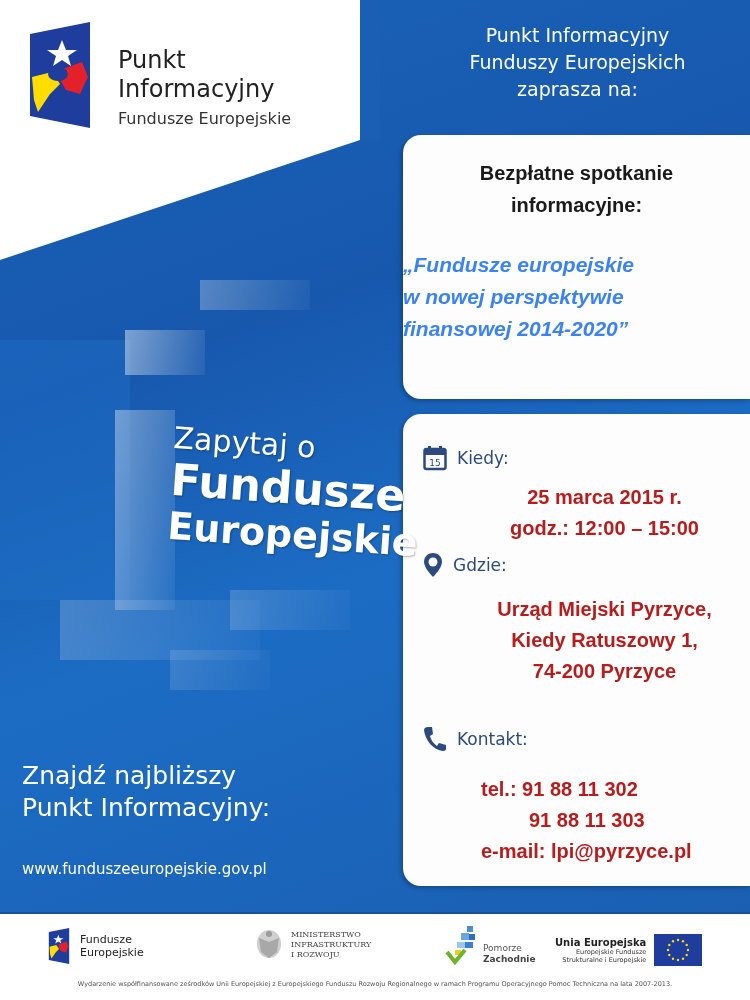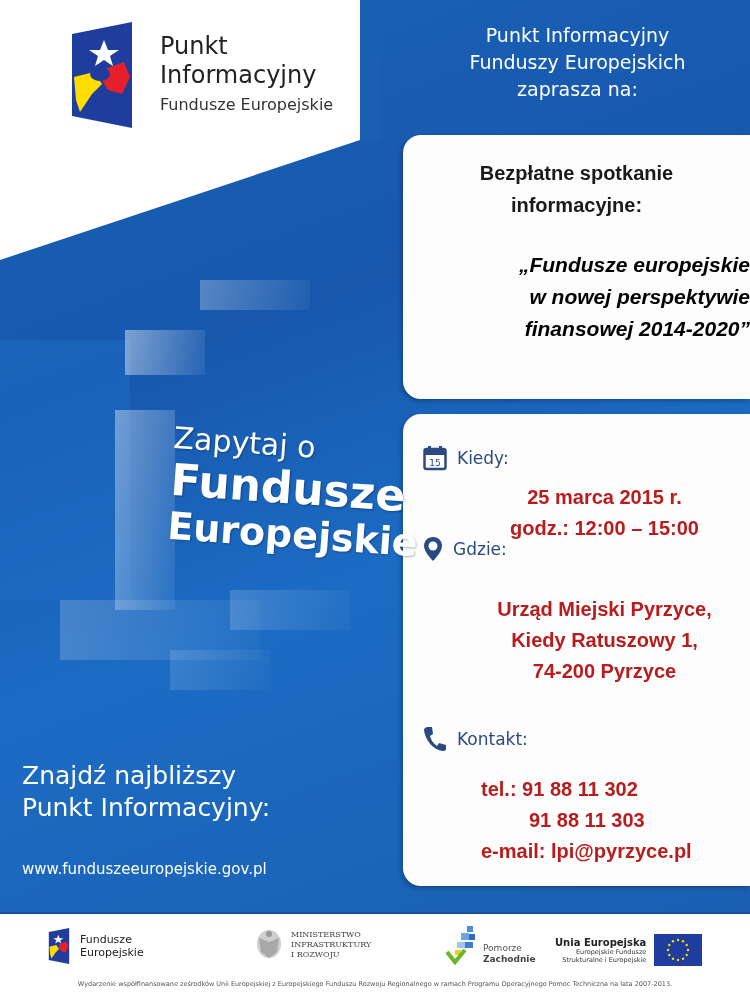--- a/index.html
+++ b/index.html
@@ -29,21 +29,21 @@
     }
     .g1 { left: 125px; top: 330px; width: 80px; height: 45px; opacity: .8; }
     .g2 { left: 200px; top: 280px; width: 110px; height: 30px; opacity: .5; }
     .g3 { left: 0px; top: 340px; width: 130px; height: 260px; background: rgba(30,110,200,0.45); }
     .g4 { left: 115px; top: 410px; width: 60px; height: 200px; opacity: .7; }
     .g5 { left: 60px; top: 600px; width: 200px; height: 60px; opacity: .35; }
     .g6 { left: 230px; top: 590px; width: 120px; height: 40px; opacity: .3; }
     .g7 { left: 170px; top: 650px; width: 100px; height: 40px; opacity: .25; }
 
     
-    .logo { position: absolute; left: 30px; top: 22px; display: flex; align-items: flex-start; margin-left: 42px; }
+    .logo { position: absolute; left: 30px; top: 22px; display: flex; align-items: flex-end; }
     .logo-flag { width: 60px; height: 106px; }
     .logo-text { margin-left: 28px; margin-top: 10px; }
     .logo-title {
       font-family: "DejaVu Sans", sans-serif; font-size: 24px; line-height: 29px;
       color: #222; font-weight: 500;
     }
     .logo-sub { font-size: 16px; color: #333; margin-top: 5px; }
 
     
     .invite {
@@ -61,31 +61,31 @@
     .card-1 { top: 135px; height: 264px; }
     .card-2 { top: 414px; height: 472px; }
 
     .card-1 .title {
       font-family: "Liberation Sans", sans-serif; font-weight: bold;
       font-size: 20px; line-height: 32px; text-align: center; color: #1a1a1a;
       margin-top: 22px;
     }
     .card-1 .topic {
       font-family: "Liberation Sans", sans-serif; font-weight: bold; font-style: italic;
-      font-size: 21px; line-height: 32px; text-align: right; color: #000000;
+      font-size: 21px; line-height: 32px; text-align: left; color: #3b82f6;
       margin-top: 28px;
     }
 
     .section-label {
       position: absolute; left: 20px; display: flex; align-items: center;
       color: #2c4a80; font-size: 17px;
     }
     .section-label svg { margin-right: 10px; }
     .lbl-when { top: 31px; }
-    .lbl-where { top: 122px; text-align: center; }
+    .lbl-where { top: 138px; text-align: center; }
     .lbl-contact { top: 312px; }
 
     .val {
       position: absolute; left: 0; width: 347px; text-align: center;
       font-family: "Liberation Sans", sans-serif; font-weight: bold;
       font-size: 20px; line-height: 31px; color: #b91c1c; margin-left: 28px;
     }
     .val-when { top: 68px; }
     .val-where { top: 180px; }
     .val-contact { top: 360px; text-align: left; padding-left: 50px; }

